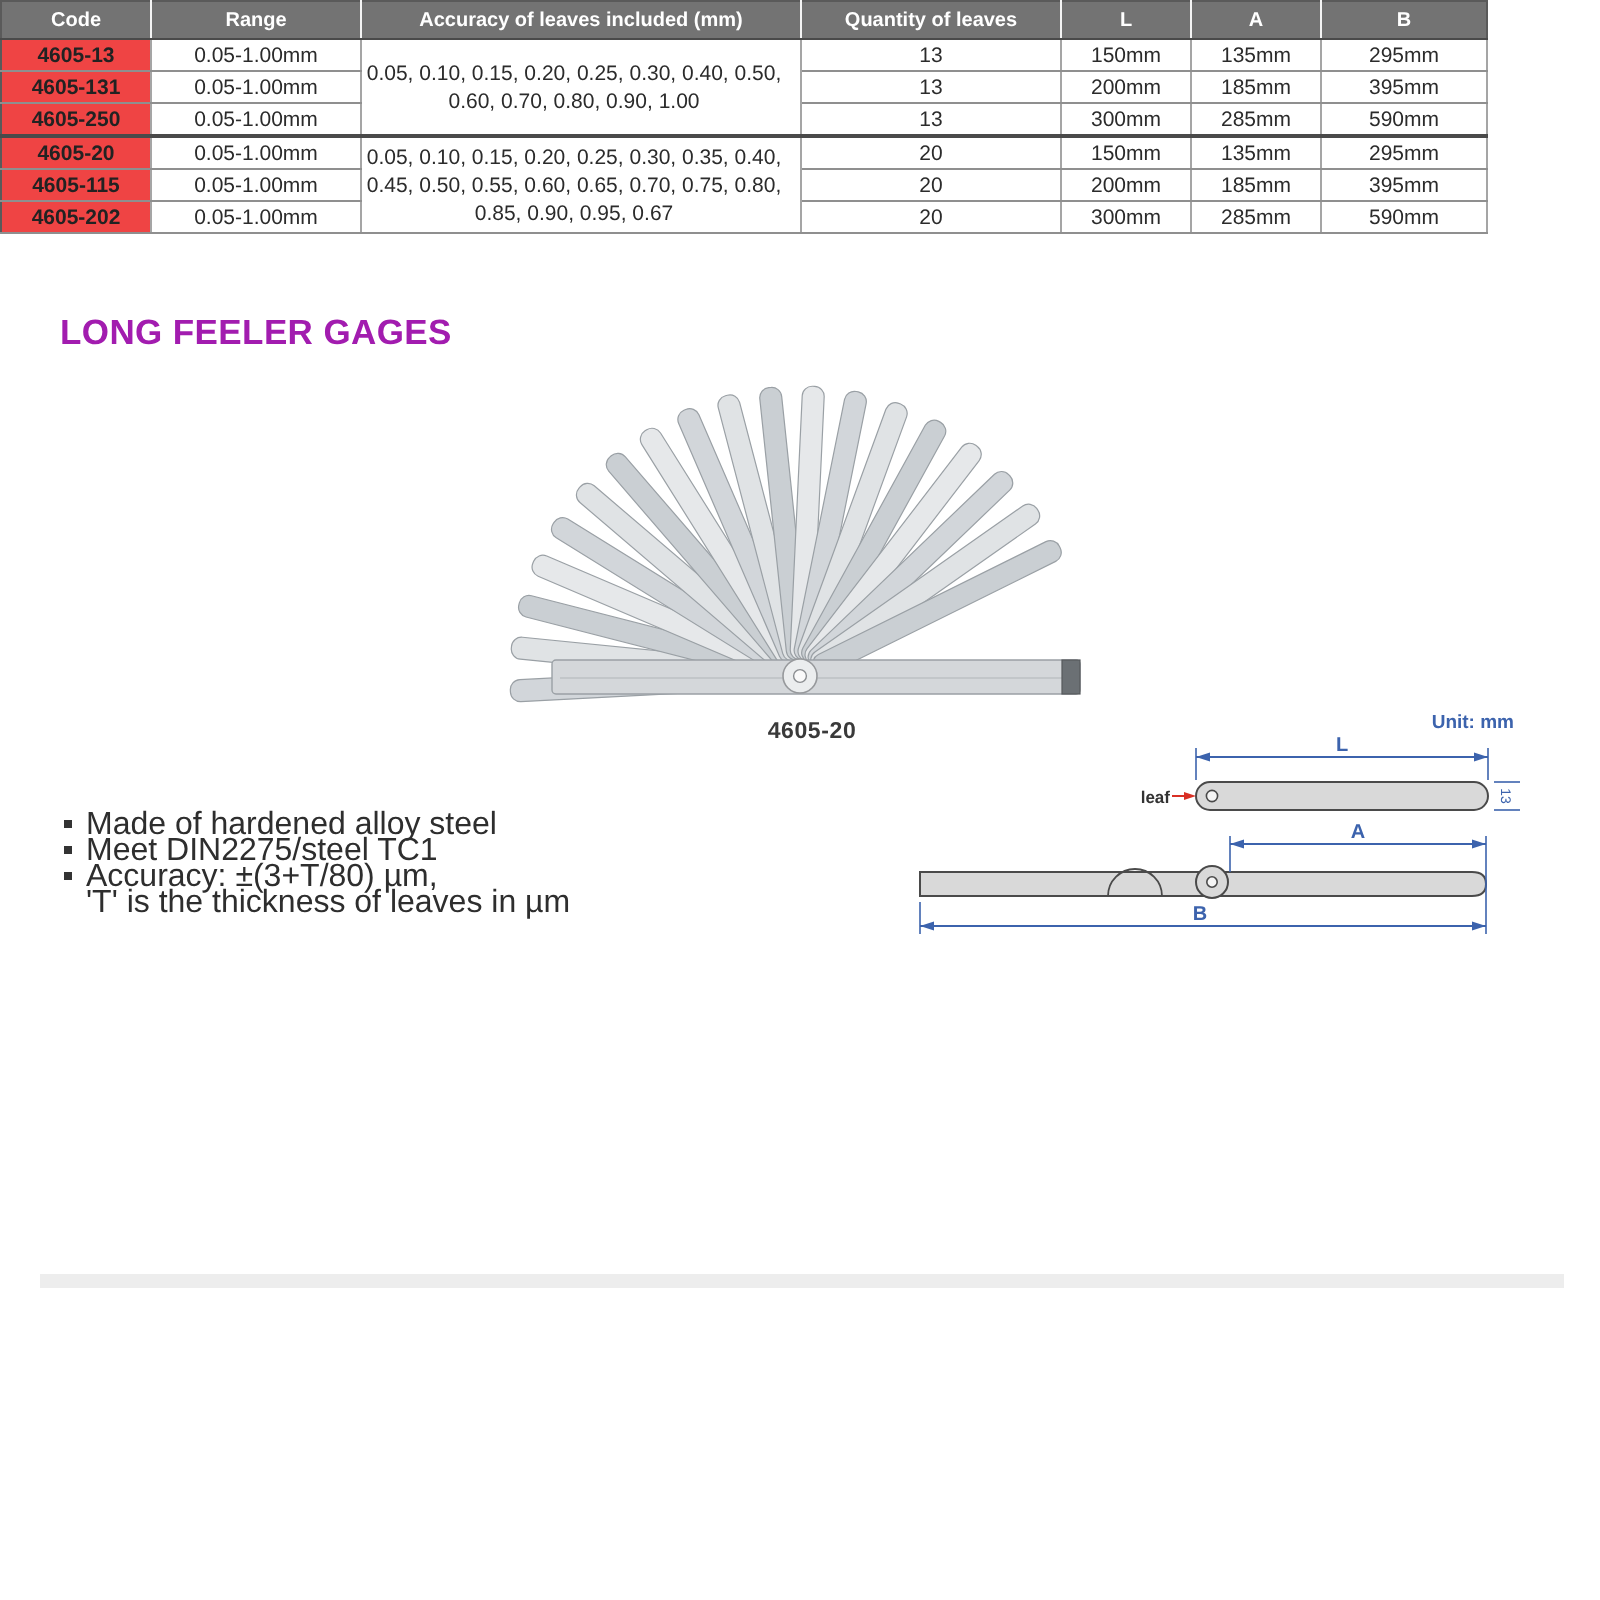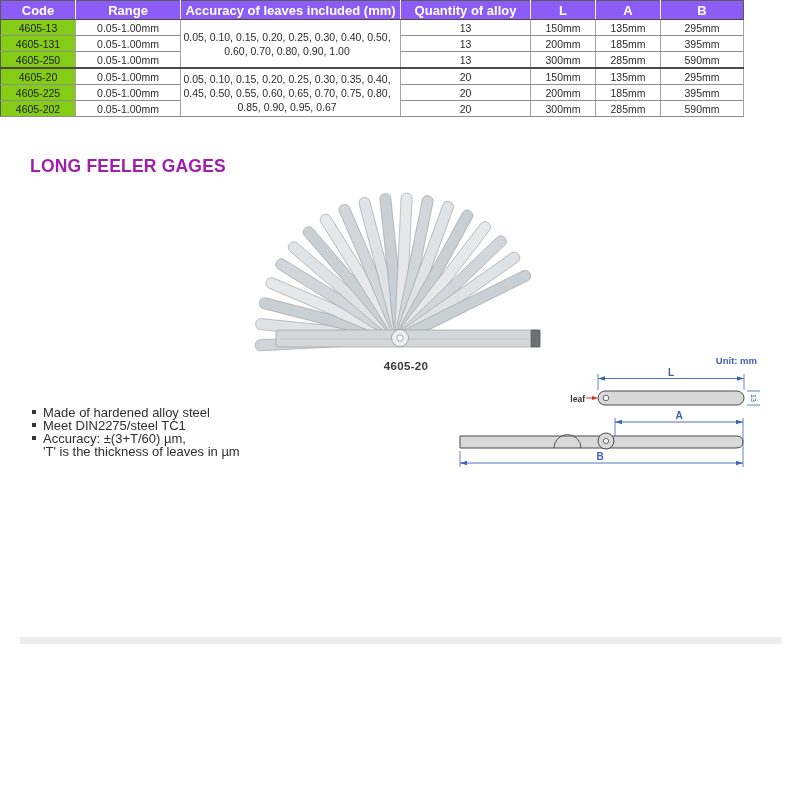--- a/index.html
+++ b/index.html
@@ -12,45 +12,45 @@
   #page-title{
     left:30px;top:156px;font-size:17.5px;font-weight:bold;color:#a21caf;
     letter-spacing:0.2px;
   }
   
   #product-caption{
     left:356px;top:360px;width:100px;text-align:center;
     font-size:11.5px;font-weight:bold;color:#3a3a3a;letter-spacing:0.3px;
   }
   
-  #feature-list{left:30px;top:406px;font-size:13px;color:#2e2e2e;}
+  #feature-list{left:30px;top:406px;font-size:16px;color:#2e2e2e;}
   .feature-row{display:flex;align-items:flex-start;line-height:13px;margin-bottom:0;}
   .bullet{
     width:4px;height:4px;background:#333;margin:4px 7px 0 2px;flex:none;display:inline-block;
   }
   .bullet.hidden{visibility:hidden;}
   
   #illustration{left:0;top:0;pointer-events:none;}
   
   #spec-table{
     left:30px;top:521px;width:743px;border-collapse:collapse;table-layout:fixed;
     font-size:10.5px;color:#2b2b2b;border:1px solid #5a5a5a;
   }
   #spec-table th{
-    background:#8b5cf6;color:#ffffff;font-weight:bold;height:18px;
+    background:#737373;color:#ffffff;font-weight:bold;height:18px;
     border-right:1px solid #f4f4f4;border-bottom:1px solid #4a4a4a;
-    padding:0 2px;font-size:13px;
+    padding:0 2px;font-size:10px;
   }
   #spec-table th:last-child{border-right:1px solid #5a5a5a;}
   #spec-table td{
     height:15px;text-align:center;background:#ffffff;
     border-right:1px solid #a5a5a5;border-bottom:1px solid #8f8f8f;
     padding:0 2px;
   }
-  #spec-table td.code{background:#84cc16;font-weight:normal;color:#222;}
+  #spec-table td.code{background:#ef4444;font-weight:bold;color:#222;}
   #spec-table td.thickness{text-align:center;padding:0 8px 0 1px;line-height:14px;}
   #spec-table tr.group-start td{border-top:2px solid #4a4a4a;}
   #bottom-strip{left:20px;top:637px;width:762px;height:7px;background:#ededed;}
 </style>
 </head>
 <body>
 
 <div class="abs" id="page-title">LONG FEELER GAGES</div>
 
 <svg class="abs" id="illustration" width="800" height="800" viewBox="0 0 800 800">
@@ -139,21 +139,21 @@
   <div class="feature-row">
     <span class="bullet"></span>
     <span>Made of hardened alloy steel</span>
   </div>
   <div class="feature-row">
     <span class="bullet"></span>
     <span>Meet DIN2275/steel TC1</span>
   </div>
   <div class="feature-row">
     <span class="bullet"></span>
-    <span>Accuracy: ±(3+T/60) µm,</span>
+    <span>Accuracy: ±(3+T/80) µm,</span>
   </div>
   <div class="feature-row">
     <span class="bullet hidden"></span>
     <span>'T' is the thickness of leaves in µm</span>
   </div>
 </div>
 
 <table id="spec-table">
   <colgroup>
     <col style="width:75px">
@@ -162,21 +162,21 @@
     <col style="width:130px">
       <col style="width:65px">
       <col style="width:65px">
       <col style="width:83px">
   </colgroup>
   <thead>
     <tr>
       <th>Code</th>
       <th>Range</th>
       <th>Accuracy of leaves included (mm)</th>
-      <th>Quantity of alloy</th>
+      <th>Quantity of leaves</th>
       <th>L</th>
       <th>A</th>
       <th>B</th>
     </tr>
   </thead>
   <tbody>
     <tr>
       <td class="code">4605-13</td>
       <td>0.05-1.00mm</td>
       <td class="thickness" rowspan="3">0.05, 0.10, 0.15, 0.20, 0.25, 0.30, 0.40, 0.50, 0.60, 0.70, 0.80, 0.90, 1.00</td>
@@ -204,21 +204,21 @@
     <tr class="group-start">
       <td class="code">4605-20</td>
       <td>0.05-1.00mm</td>
       <td class="thickness" rowspan="3">0.05, 0.10, 0.15, 0.20, 0.25, 0.30, 0.35, 0.40, 0.45, 0.50, 0.55, 0.60, 0.65, 0.70, 0.75, 0.80, 0.85, 0.90, 0.95, 0.67</td>
       <td>20</td>
       <td>150mm</td>
       <td>135mm</td>
       <td>295mm</td>
     </tr>
     <tr>
-      <td class="code">4605-225</td>
+      <td class="code">4605-115</td>
       <td>0.05-1.00mm</td>
       <td>20</td>
       <td>200mm</td>
       <td>185mm</td>
       <td>395mm</td>
     </tr>
     <tr>
       <td class="code">4605-202</td>
       <td>0.05-1.00mm</td>
       <td>20</td>

